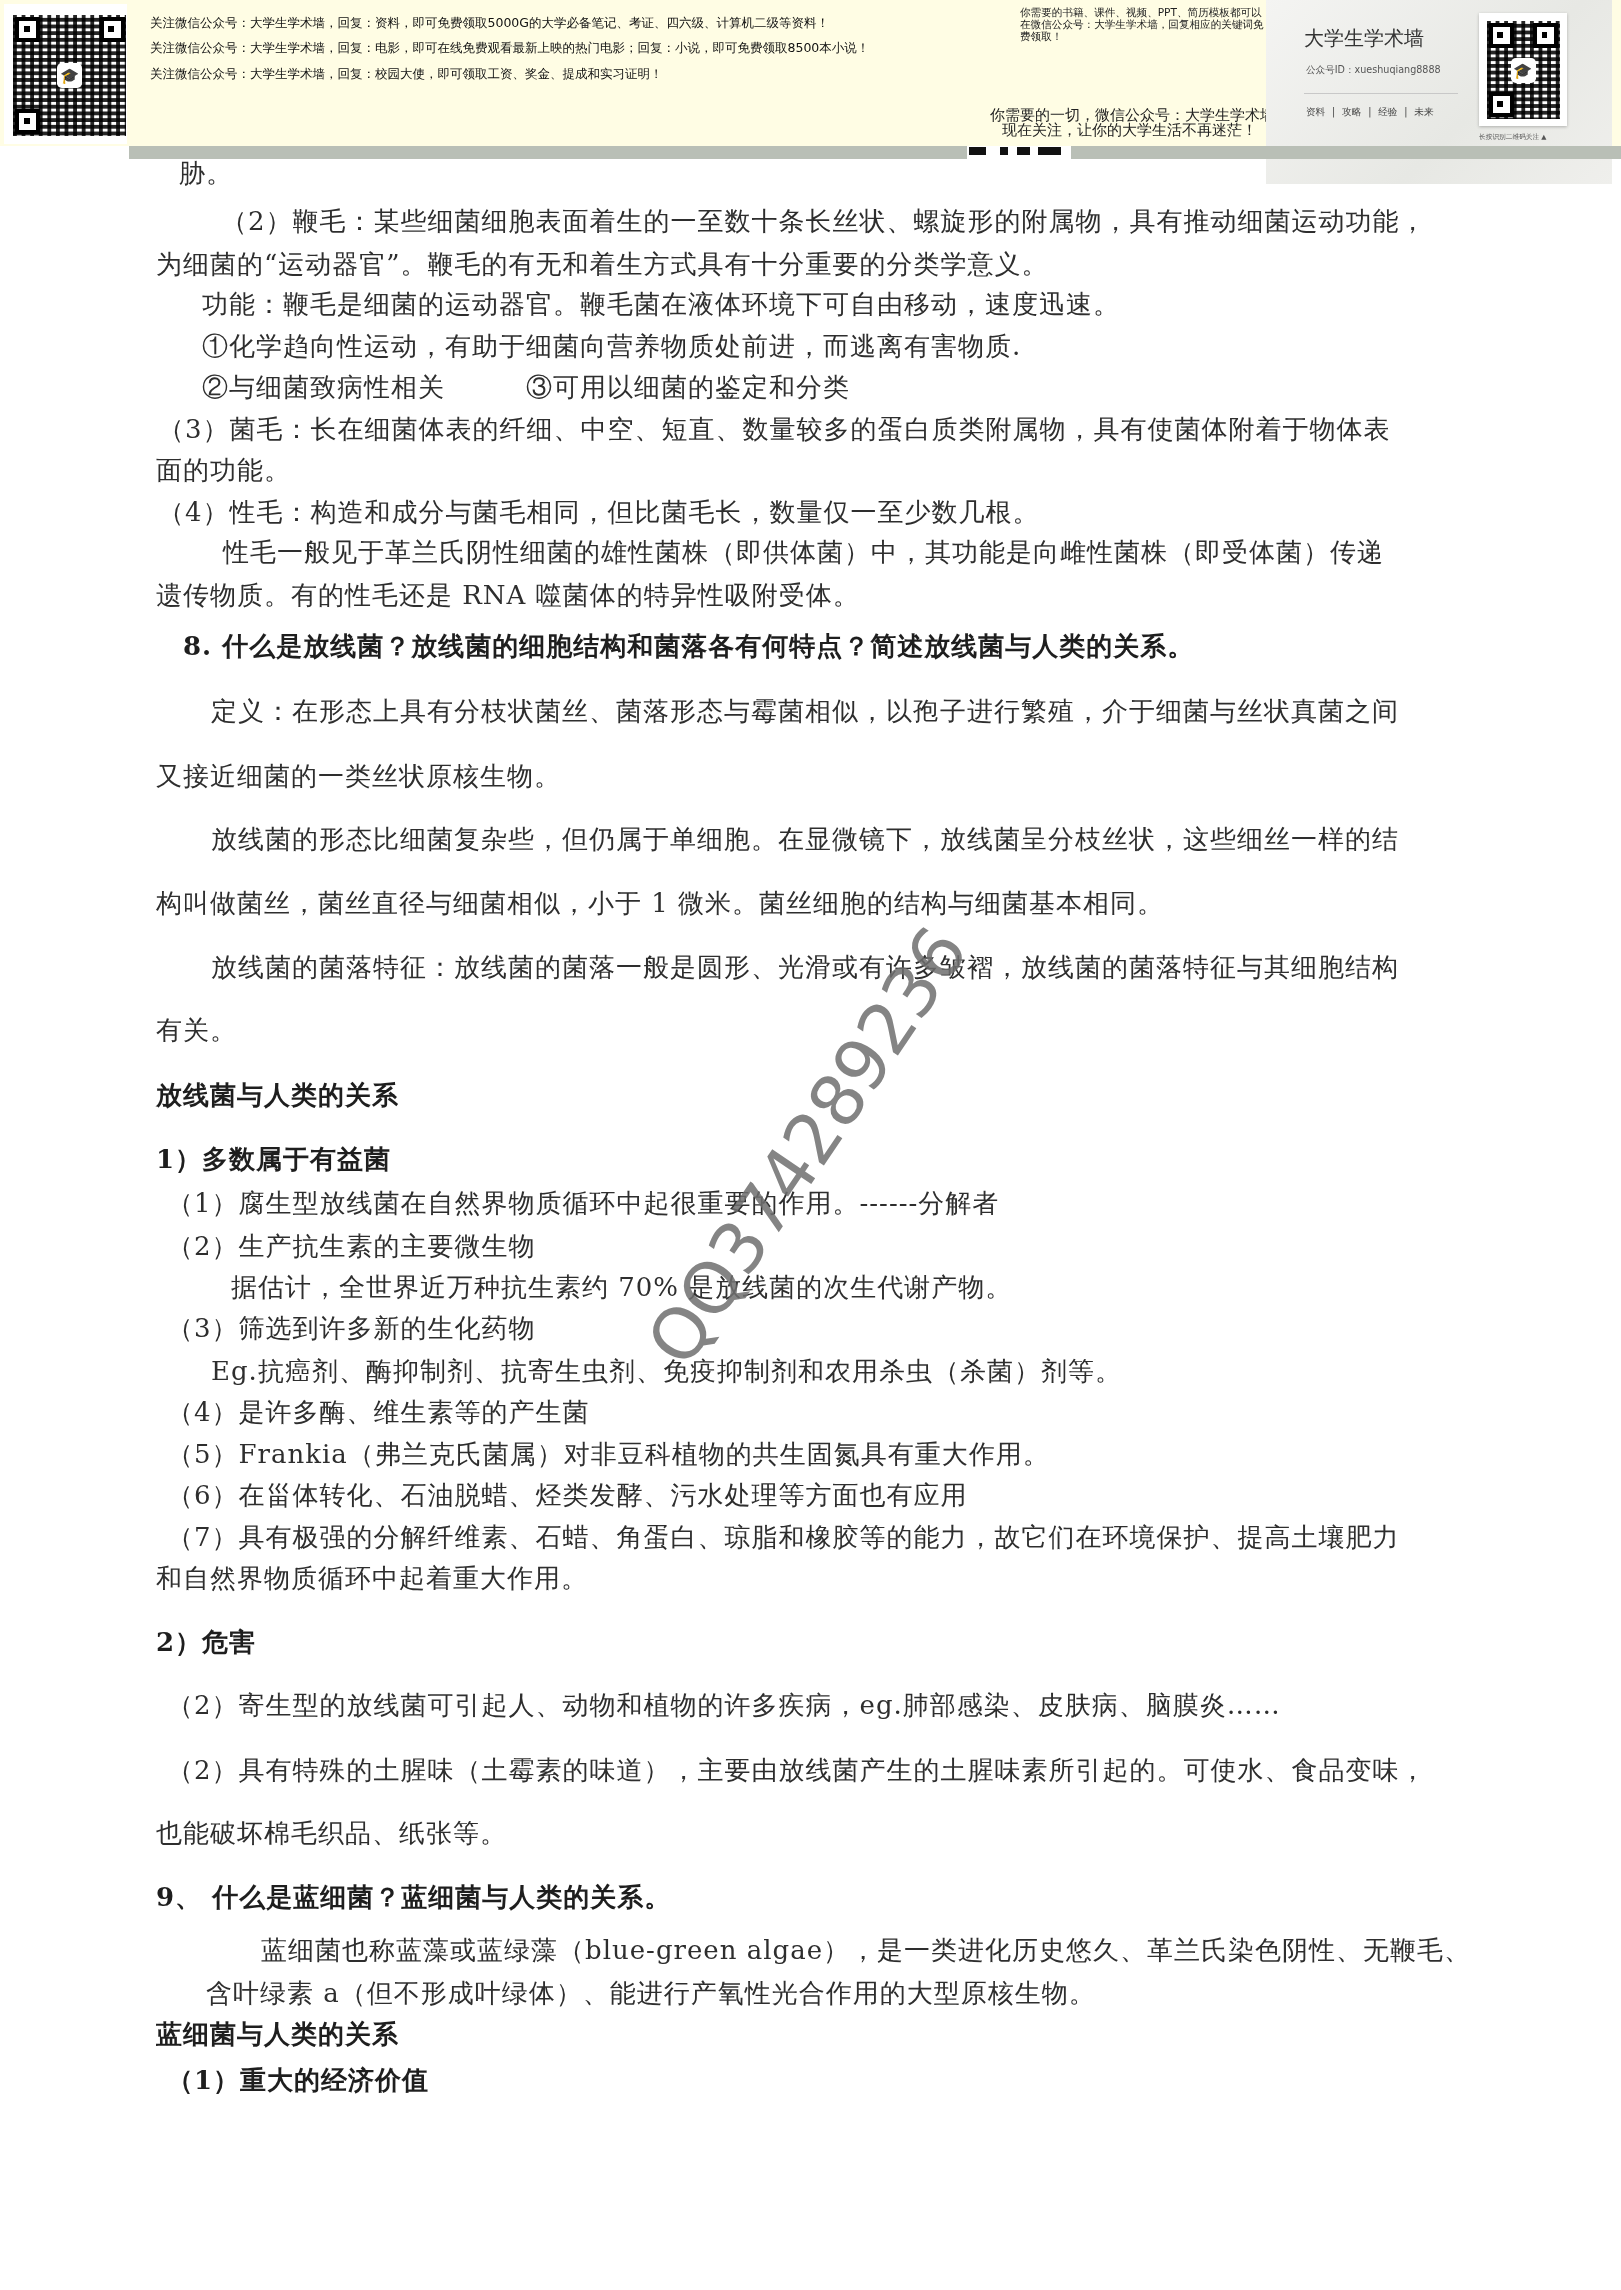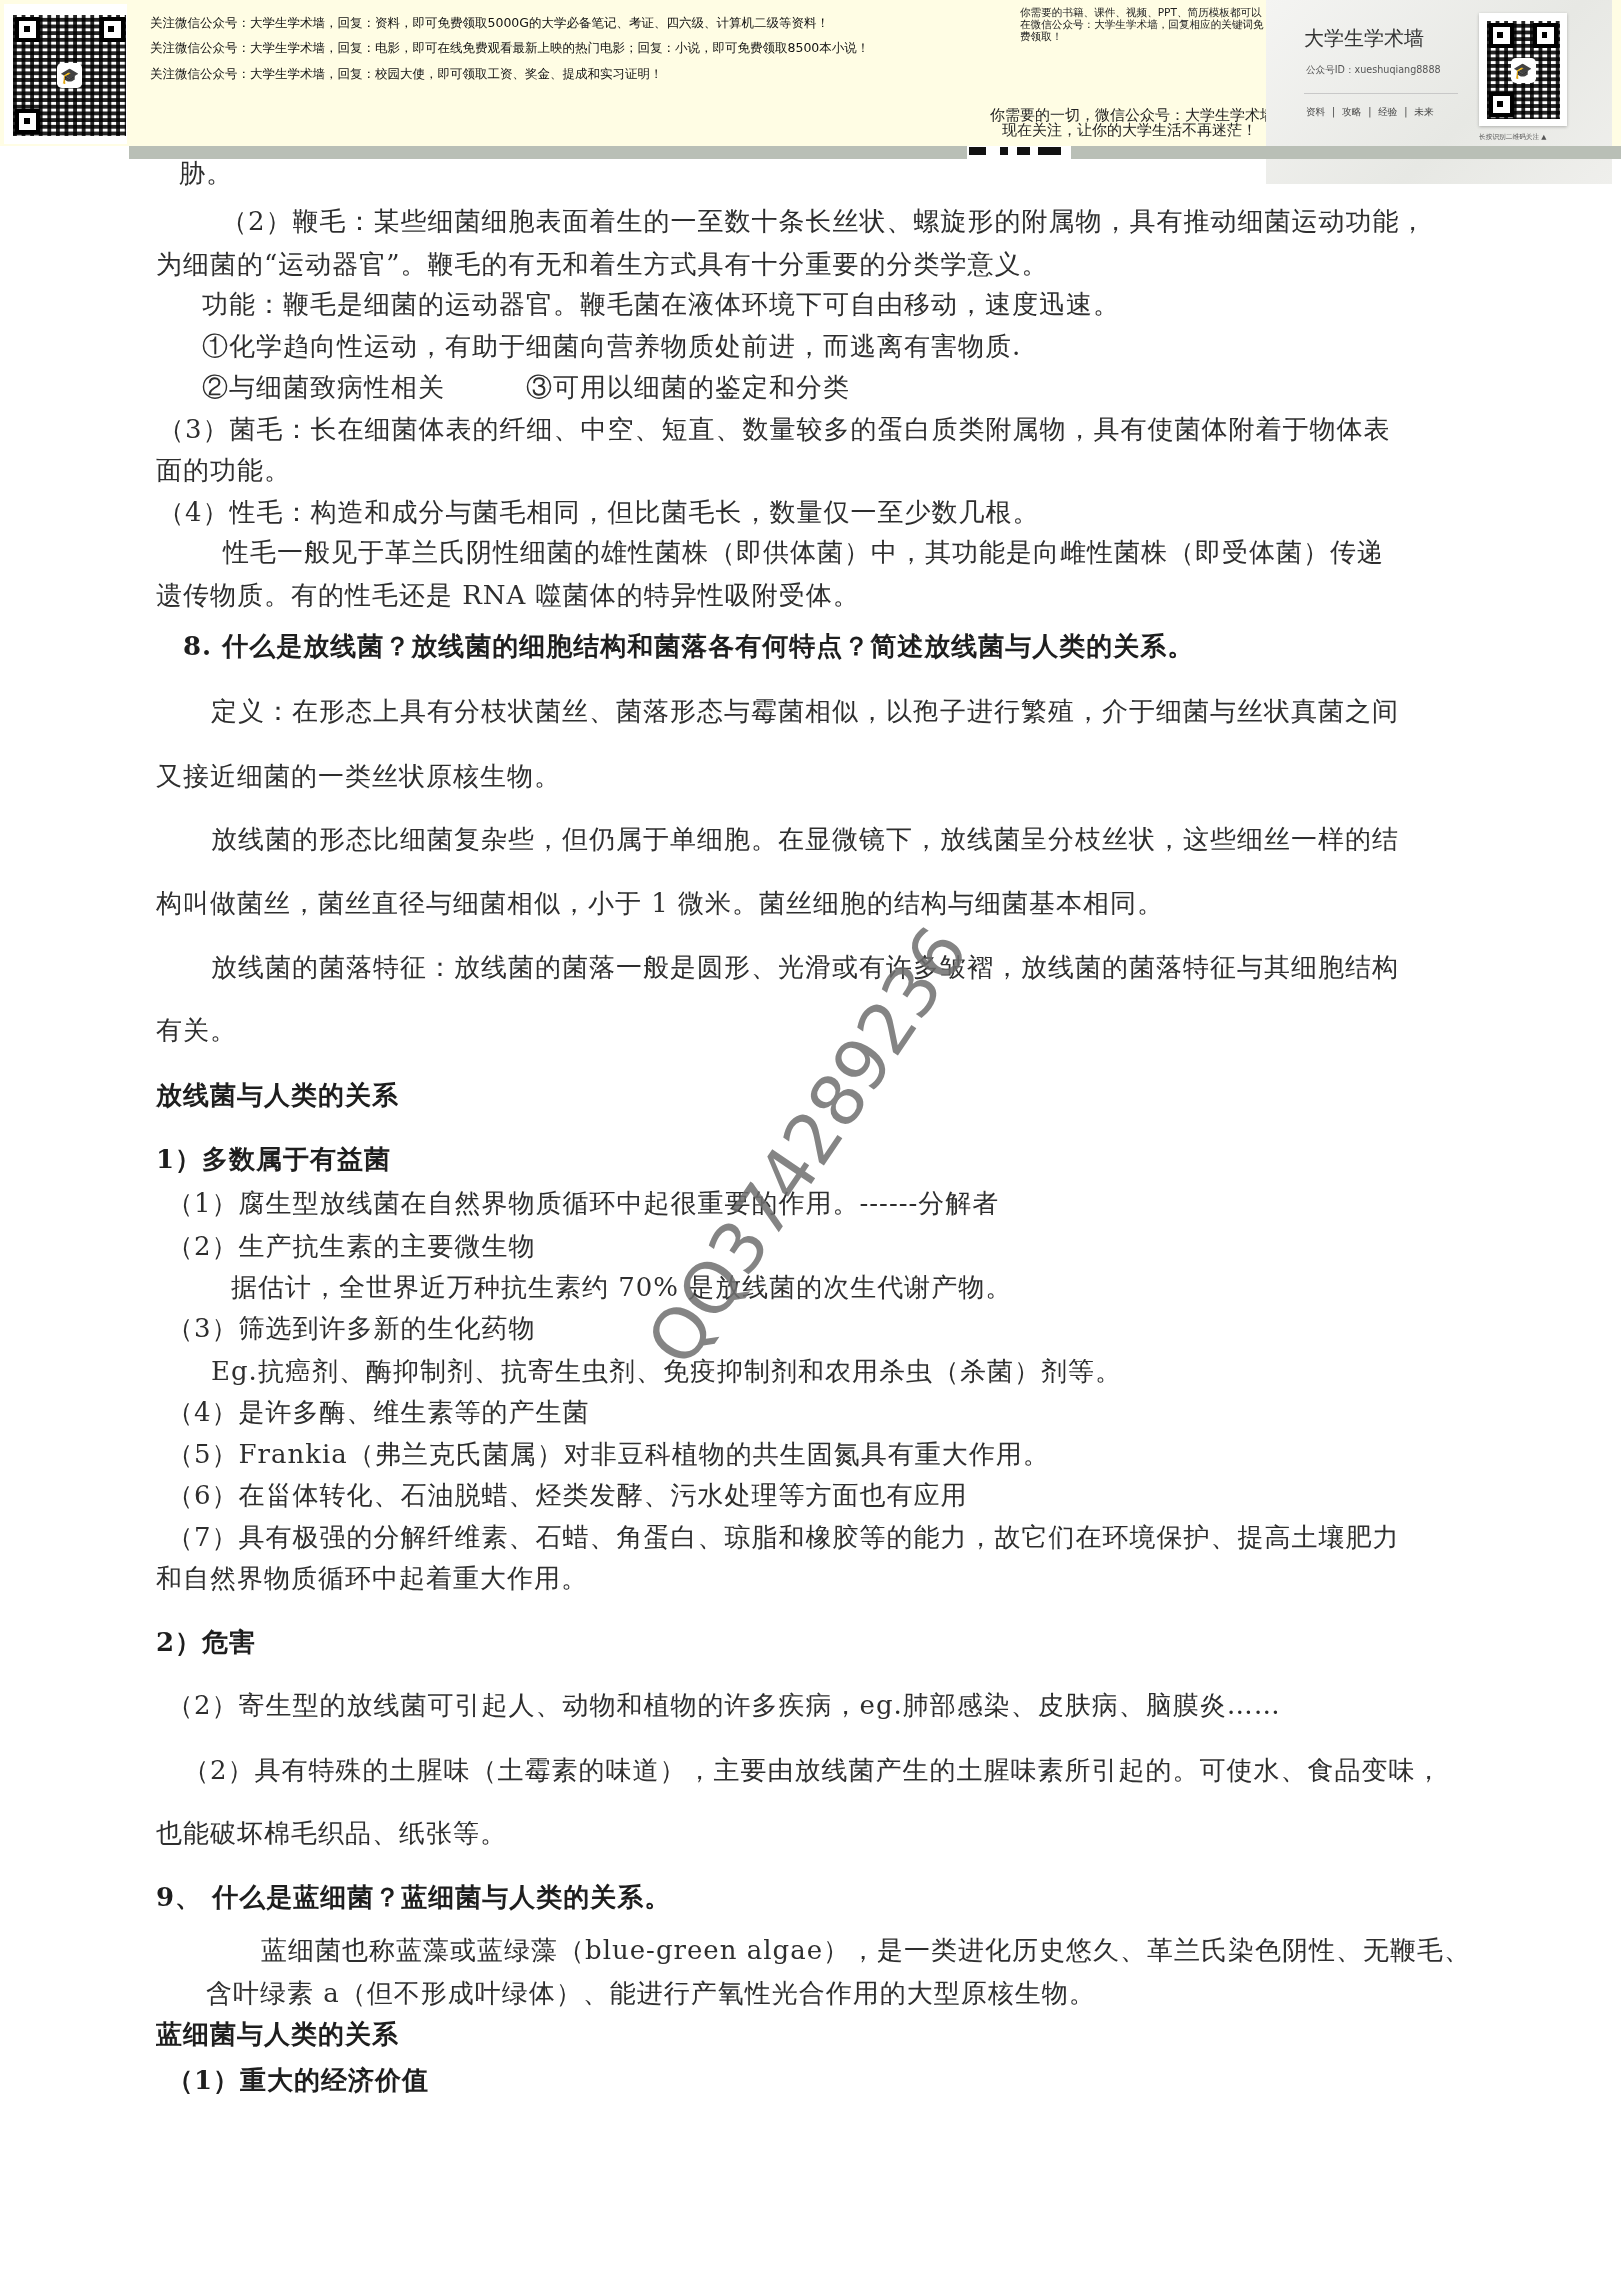--- a/index.html
+++ b/index.html
@@ -122,21 +122,21 @@
   <div class="line" style="left:167px;top:1312px">（3）筛选到许多新的生化药物</div>
   <div class="line" style="left:211px;top:1355px">Eg.抗癌剂、酶抑制剂、抗寄生虫剂、免疫抑制剂和农用杀虫（杀菌）剂等。</div>
   <div class="line" style="left:167px;top:1396px">（4）是许多酶、维生素等的产生菌</div>
   <div class="line" style="left:167px;top:1438px">（5）Frankia（弗兰克氏菌属）对非豆科植物的共生固氮具有重大作用。</div>
   <div class="line" style="left:167px;top:1479px">（6）在甾体转化、石油脱蜡、烃类发酵、污水处理等方面也有应用</div>
   <div class="line" style="left:167px;top:1521px">（7）具有极强的分解纤维素、石蜡、角蛋白、琼脂和橡胶等的能力，故它们在环境保护、提高土壤肥力</div>
   <div class="line" style="left:156px;top:1562px">和自然界物质循环中起着重大作用。</div>
 
   <div class="line b" style="left:156px;top:1626px">2）危害</div>
   <div class="line" style="left:167px;top:1689px">（2）寄生型的放线菌可引起人、动物和植物的许多疾病，eg.肺部感染、皮肤病、脑膜炎……</div>
-  <div class="line" style="left:183px;top:1754px">（2）具有特殊的土腥味（土霉素的味道），主要由放线菌产生的土腥味素所引起的。可使水、食品变味，</div>
+  <div class="line" style="left:167px;top:1754px">（2）具有特殊的土腥味（土霉素的味道），主要由放线菌产生的土腥味素所引起的。可使水、食品变味，</div>
   <div class="line" style="left:156px;top:1817px">也能破坏棉毛织品、纸张等。</div>
 
   <div class="line b" style="left:156px;top:1881px">9、 什么是蓝细菌？蓝细菌与人类的关系。</div>
   <div class="line" style="left:261px;top:1934px">蓝细菌也称蓝藻或蓝绿藻（blue-green algae），是一类进化历史悠久、革兰氏染色阴性、无鞭毛、</div>
   <div class="line" style="left:206px;top:1977px">含叶绿素 a（但不形成叶绿体）、能进行产氧性光合作用的大型原核生物。</div>
   <div class="line b" style="left:156px;top:2018px">蓝细菌与人类的关系</div>
   <div class="line b" style="left:167px;top:2064px">（1）重大的经济价值</div>
 </div>
 
 <div class="watermark">QQ374289236</div>

